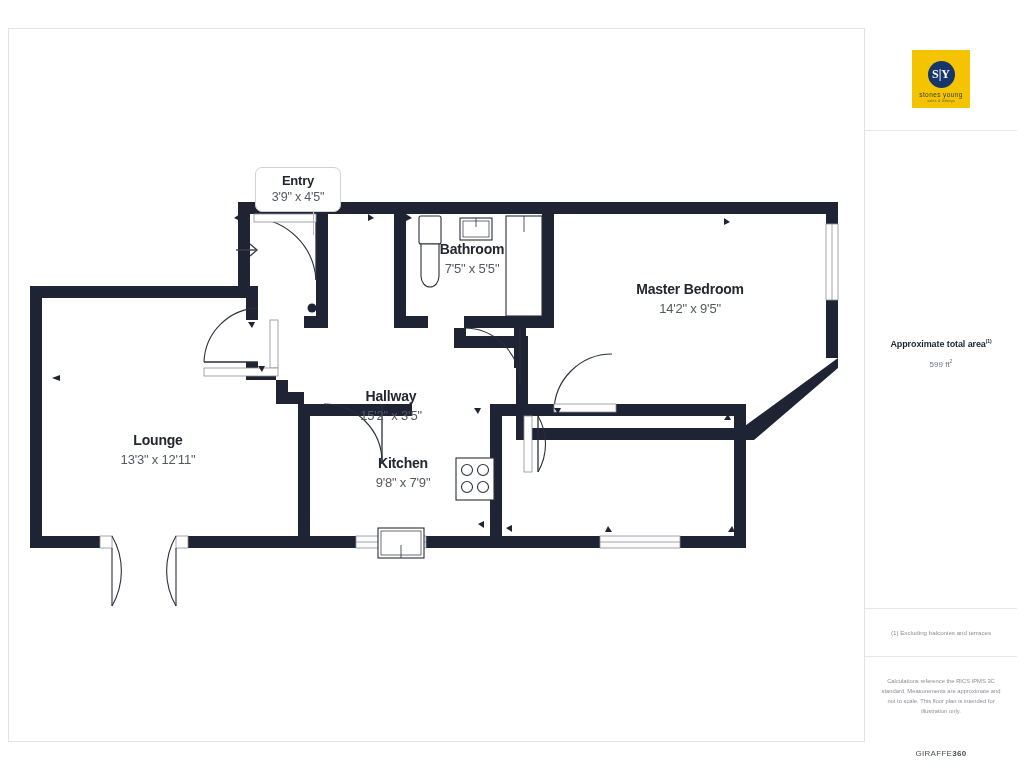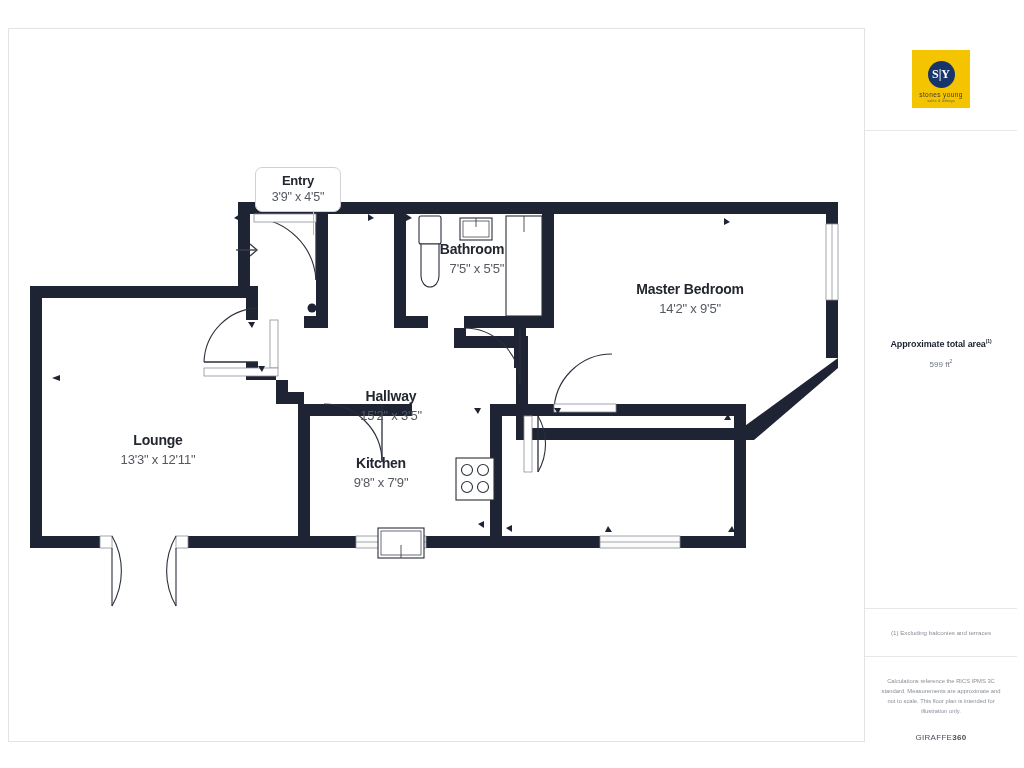--- a/index.html
+++ b/index.html
@@ -94,21 +94,21 @@
   }
   #disclaimer {
     position: absolute;
     left: 0; top: 628px; width: 152px;
     padding: 20px 16px 0 16px;
     text-align: center;
     font-size: 5.8px; line-height: 1.75;
     color: #8a8e97;
   }
   #brand {
-    margin-top: 14px;
+    margin-top: 30px;
     font-size: 8px; color: #4a4f59;
     letter-spacing: 0.3px;
   }
   #brand b { font-weight: bold; }
 
   
   #plan-wrap {
     position: absolute;
     left: 8px; top: 28px;
     width: 856px; height: 714px;
@@ -318,41 +318,41 @@
         <polyline points="242,216 249,222 242,228"></polyline>
       </g>
     </svg>
 
     <div id="entry-callout">
       <div class="room-name">Entry</div>
       <div class="room-dim">3'9" x 4'5"</div>
     </div>
     <div id="entry-leader"></div>
 
-    <div class="room-label" style="left:464px; top:230px;text-align:right;">
+    <div class="room-label" style="left:464px; top:230px;">
       <div class="room-name">Bathroom</div>
       <div class="room-dim">7'5" x 5'5"</div>
     </div>
 
     <div class="room-label" style="left:682px; top:270px;">
       <div class="room-name">Master Bedroom</div>
       <div class="room-dim">14'2" x 9'5"</div>
     </div>
 
     <div class="room-label" style="left:383px; top:339px;margin-top:38px;">
       <div class="room-name">Hallway</div>
       <div class="room-dim">15'2" x 3'5"</div>
     </div>
 
     <div class="room-label" style="left:150px; top:421px;">
       <div class="room-name">Lounge</div>
       <div class="room-dim">13'3" x 12'11"</div>
     </div>
 
-    <div class="room-label" style="left:373px; top:444px;">
+    <div class="room-label" style="left:395px; top:444px;">
       <div class="room-name">Kitchen</div>
       <div class="room-dim">9'8" x 7'9"</div>
     </div>
 
   </div>
 
   <div id="side-panel">
 
     <div id="logo-cell">
       <div id="logo-box">

